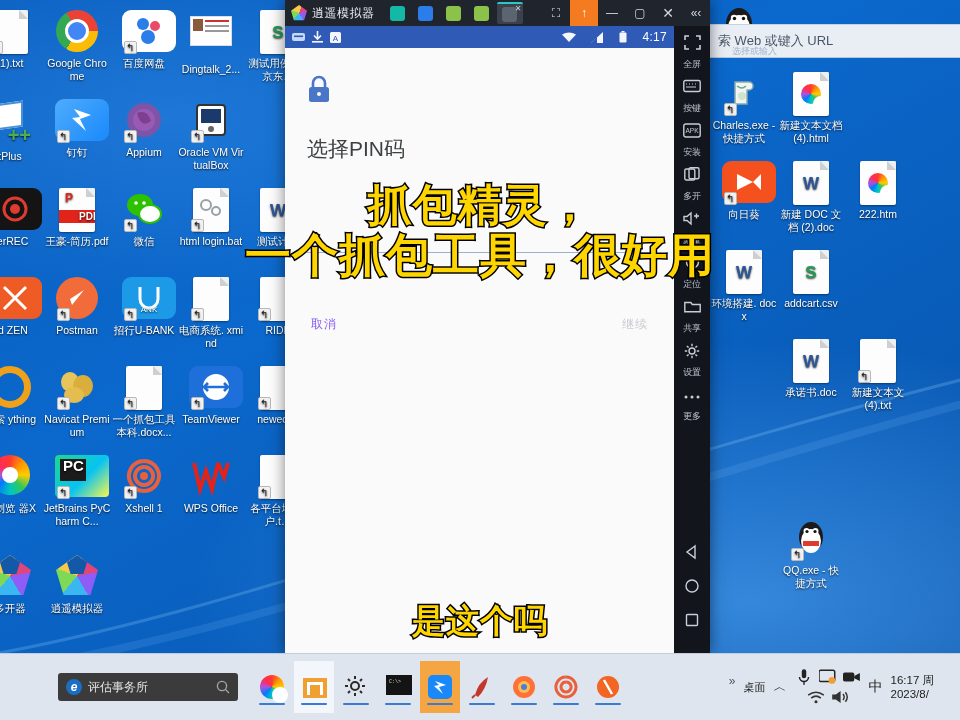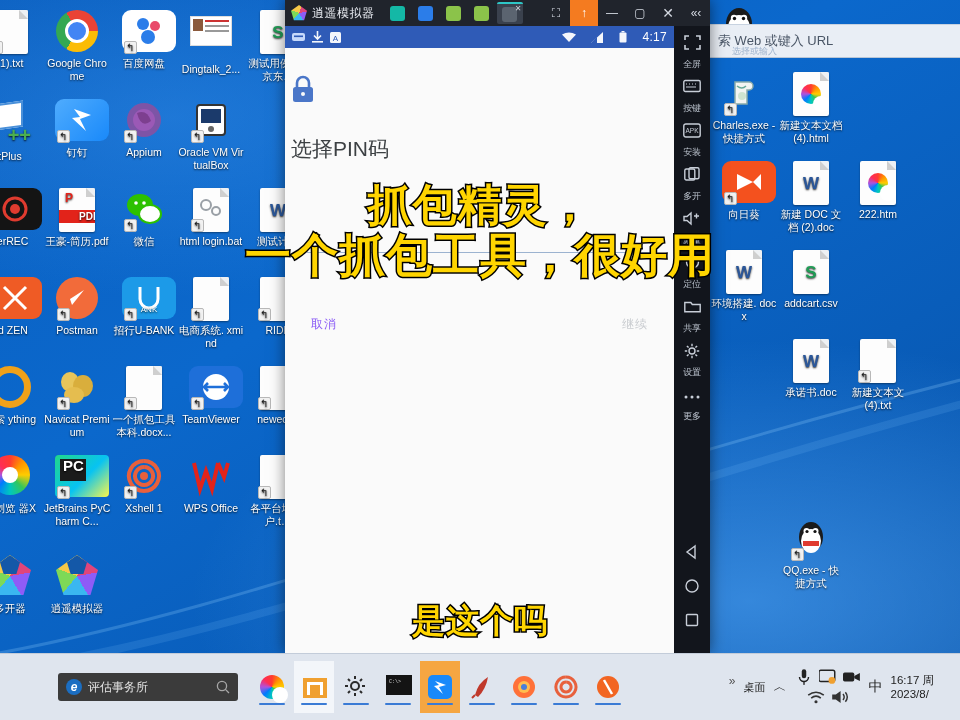--- a/index.html
+++ b/index.html
@@ -116,21 +116,21 @@
   #screen{width:389px;background:#fff;display:flex;flex-direction:column;position:relative;}
   #android-status{
     height:22px;background:#2f5bb7;display:flex;align-items:center;
     color:#fff;font-size:11px;padding:0 7px;flex:0 0 22px;
   }
   #android-status .left{display:flex;align-items:center;gap:7px;}
   #android-status .right{margin-left:auto;display:flex;align-items:center;gap:15px;}
   .st-clock{font-size:12px;letter-spacing:.3px;}
   .sb-ico{opacity:.95;}
 
-  #pin-screen{flex:1;background:#fafafa;position:relative;padding:24px 6px 0;}
+  #pin-screen{flex:1;background:#fafafa;position:relative;padding:24px 22px 0;}
   .lock-ico{margin:3px 0 28px;}
   #pin-title{font-size:21px;color:#3c4043;font-weight:400;}
   #pin-input{
     position:absolute;left:22px;right:22px;top:175px;height:30px;
     border-bottom:1px solid #9cb3d0;
   }
   #pin-hint{position:absolute;left:24px;top:164px;font-size:12px;color:#9aa0a6;}
   .pin-actions{position:absolute;left:0;right:0;top:268px;display:flex;justify-content:space-between;padding:0 26px;}
   .pin-actions .btn{font-size:12px;letter-spacing:1px;}
   .btn-cancel{color:#8b5cf6;}

